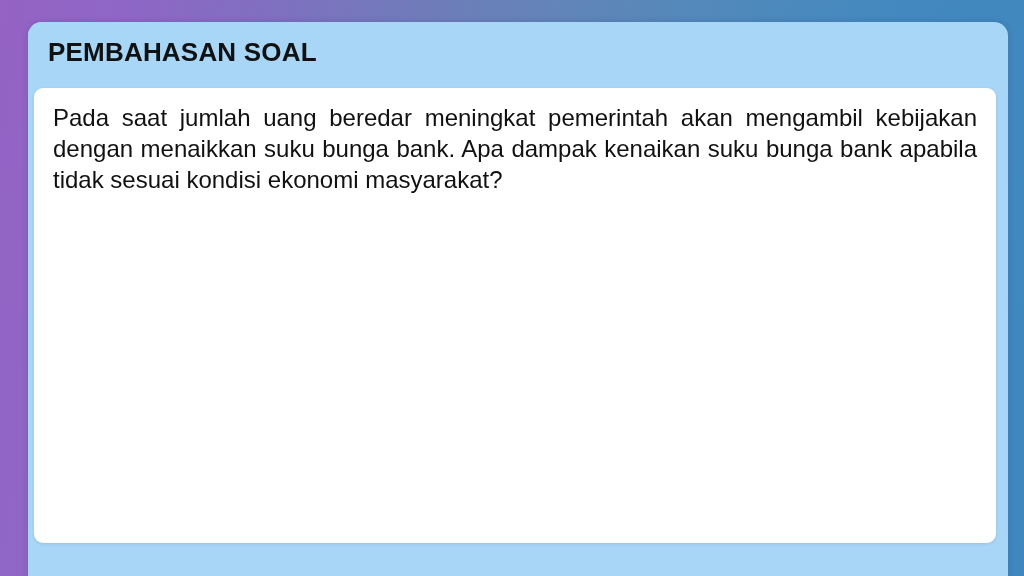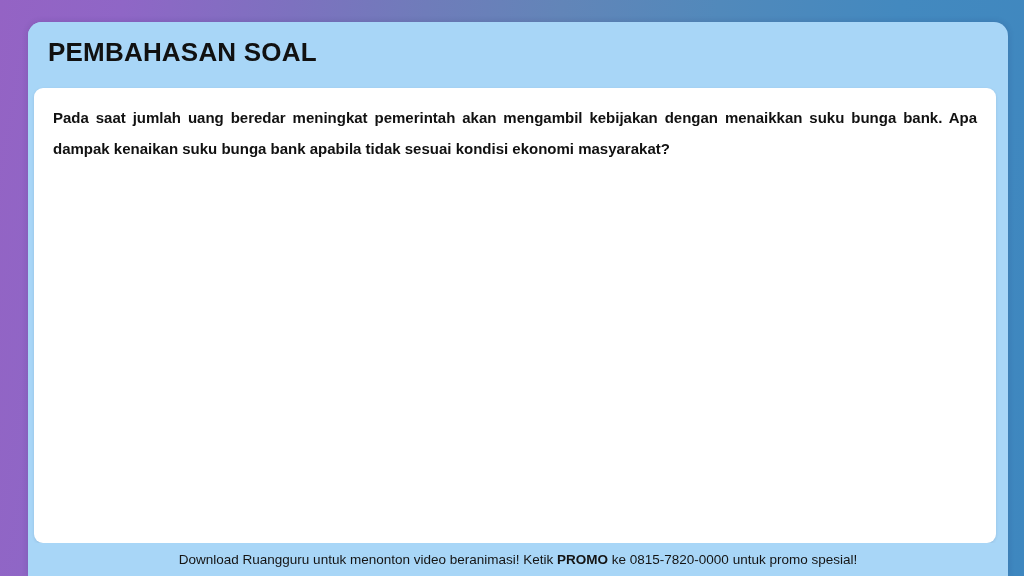--- a/index.html
+++ b/index.html
@@ -94,26 +94,25 @@
     border-radius: 9px;
     box-shadow: 0 1px 3px rgba(30, 50, 80, 0.13);
     overflow: hidden;
   }
 
   .question-text {
     position: absolute;
     left: 19px;
     top: 14px;
     width: 924px;
-    font-size: 15px;
+    font-size: 24px;
     line-height: 31px;
     color: #111111;
     text-align: justify;
     text-justify: inter-word;
-    font-weight: bold;
   }
 
   
   .footer-band {
     position: absolute;
     left: 0;
     bottom: 0;
     width: 980px;
     height: 33px;
     background: #a8d6f7;
@@ -192,18 +191,15 @@
   <div class="card">
 
     <div class="card-header">
       <div class="slide-title">PEMBAHASAN SOAL</div>
     </div>
 
     <div class="content-panel">
       <div class="question-text">Pada saat jumlah uang beredar meningkat pemerintah akan mengambil kebijakan dengan menaikkan suku bunga bank. Apa dampak kenaikan suku bunga bank apabila tidak sesuai kondisi ekonomi masyarakat?</div>
     </div>
 
-    <div class="footer-band">
-      <div class="footer-text"><span>Download Ruangguru untuk menonton video beranimasi! Ketik </span><b>PROMO</b><span> ke 0815-7820-0000 untuk promo spesial!</span></div>
-    </div>
 
   </div>
 </div>
 
 </body></html>

